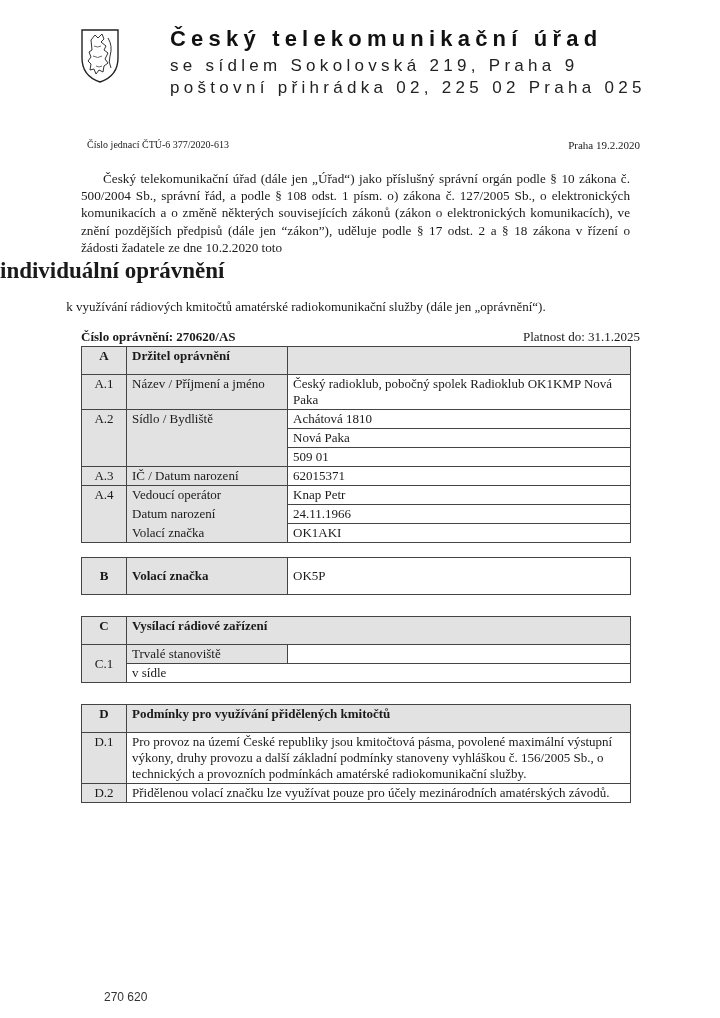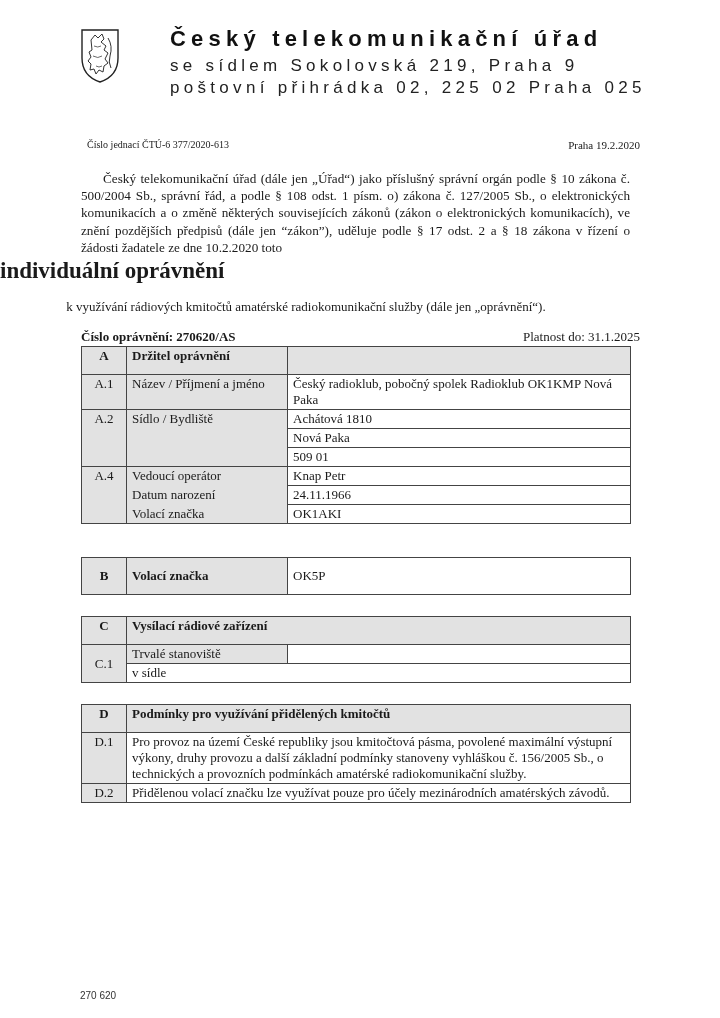--- a/index.html
+++ b/index.html
@@ -38,21 +38,21 @@
   .nob-b { border-bottom:none !important; }
   .bold { font-weight:bold; }
 
   #tA { top:346px; }
   #tB { top:557px; }
   #tB td { height:34px; vertical-align:middle; }
   #tC { top:616px; }
   #tD { top:704px; }
   #tD .c1 { width:34px; }
 
-  .footer-code { left:80px; top:990px; font-family:"Liberation Sans", sans-serif; font-size:10px; color:#333; }
+  .footer-code { left:104px; top:990px; font-family:"Liberation Sans", sans-serif; font-size:12px; color:#333; }
 </style>
 </head>
 <body>
 
 <div class="abs crest">
   <svg width="40" height="56" viewBox="0 0 40 56">
     <path d="M2 2 H38 V30 Q38 48 20 54 Q2 48 2 30 Z" fill="#fff" stroke="#222" stroke-width="1.4"></path>
     <path d="M11 12 l4 -5 l3 3 l4 -4 l2 5 l-3 3 l5 4 l-2 4 l4 3 l-3 6 l3 4 l-4 3 l-1 6 l-4 -2 l-3 4 l-2 -5 l-4 1 l1 -6 l-3 -3 l3 -4 l-2 -5 l3 -2 z" fill="none" stroke="#333" stroke-width="1"></path>
     <path d="M14 18 q4 2 7 0 M13 28 q5 3 9 0 M16 38 q3 2 6 0" fill="none" stroke="#444" stroke-width="0.8"></path>
     <path d="M28 10 q5 8 2 18 q-2 6 1 12" fill="none" stroke="#333" stroke-width="1"></path>
@@ -94,20 +94,25 @@
   </tr>
   <tr>
     <td class="c1 shade nob-t nob-b"></td>
     <td class="c2 shade nob-t nob-b"></td>
     <td>Nová Paka</td>
   </tr>
   <tr>
     <td class="c1 shade nob-t"></td>
     <td class="c2 shade nob-t"></td>
     <td>509 01</td>
+  </tr>
+  <tr>
+    <td class="c1 shade">A.3</td>
+    <td class="c2 shade">IČ / Datum narození</td>
+    <td>62015371</td>
   </tr>
   <tr>
     <td class="c1 shade nob-b">A.4</td>
     <td class="c2 shade nob-b">Vedoucí operátor</td>
     <td>Knap Petr</td>
   </tr>
   <tr>
     <td class="c1 shade nob-t nob-b"></td>
     <td class="c2 shade nob-t nob-b">Datum narození</td>
     <td>24.11.1966</td>

